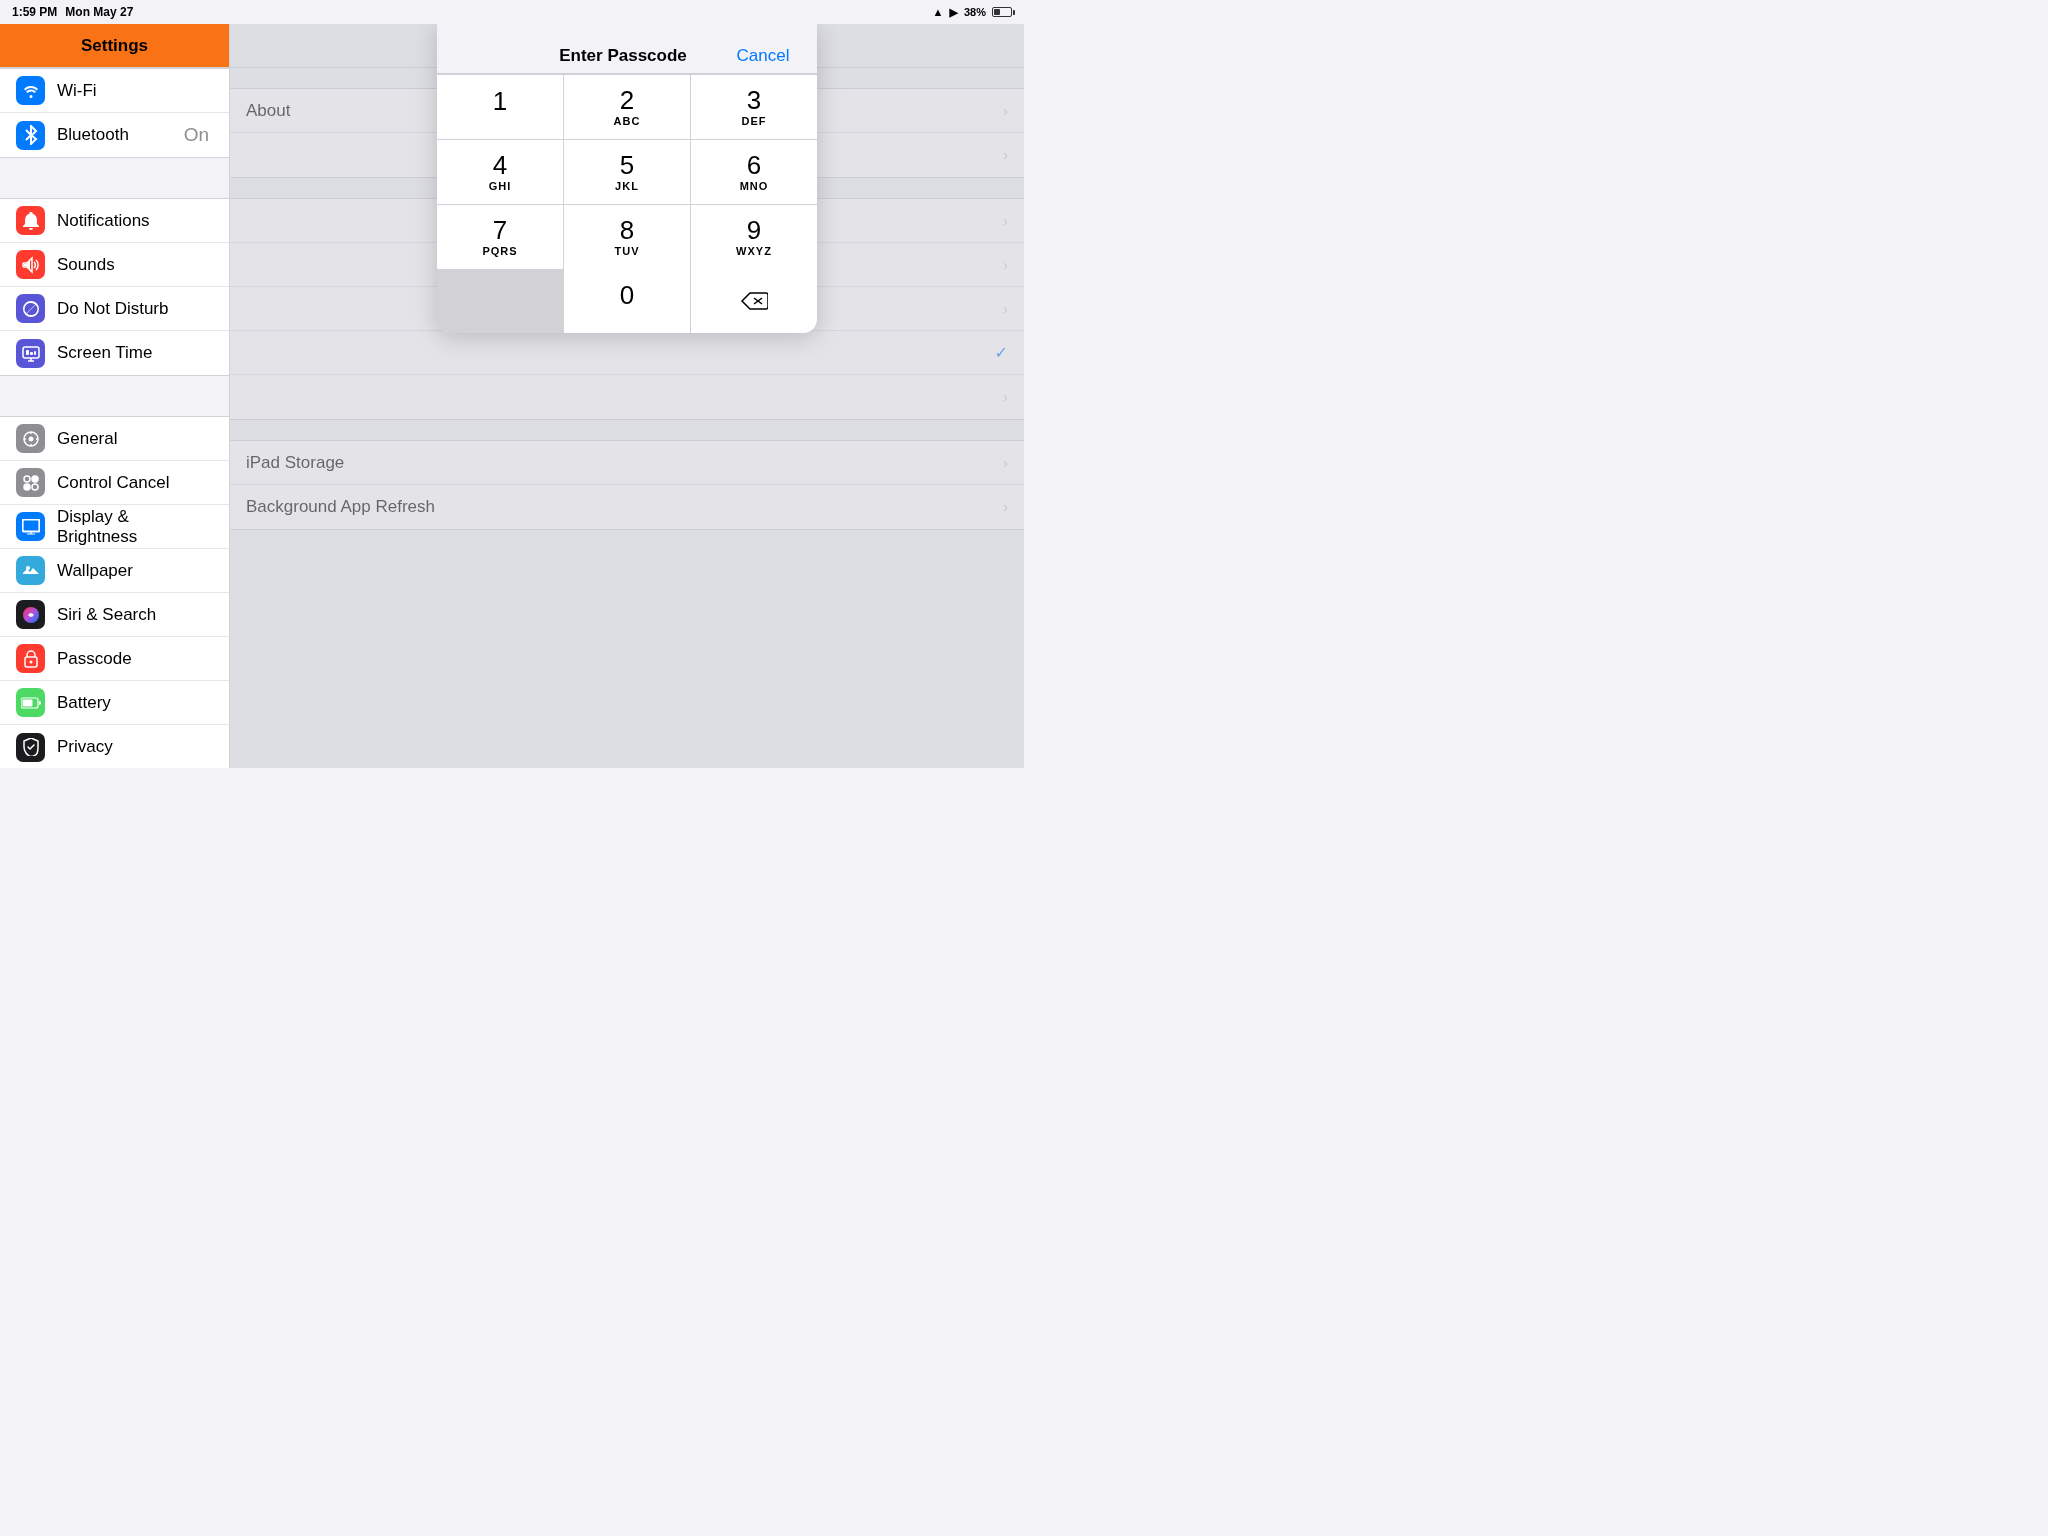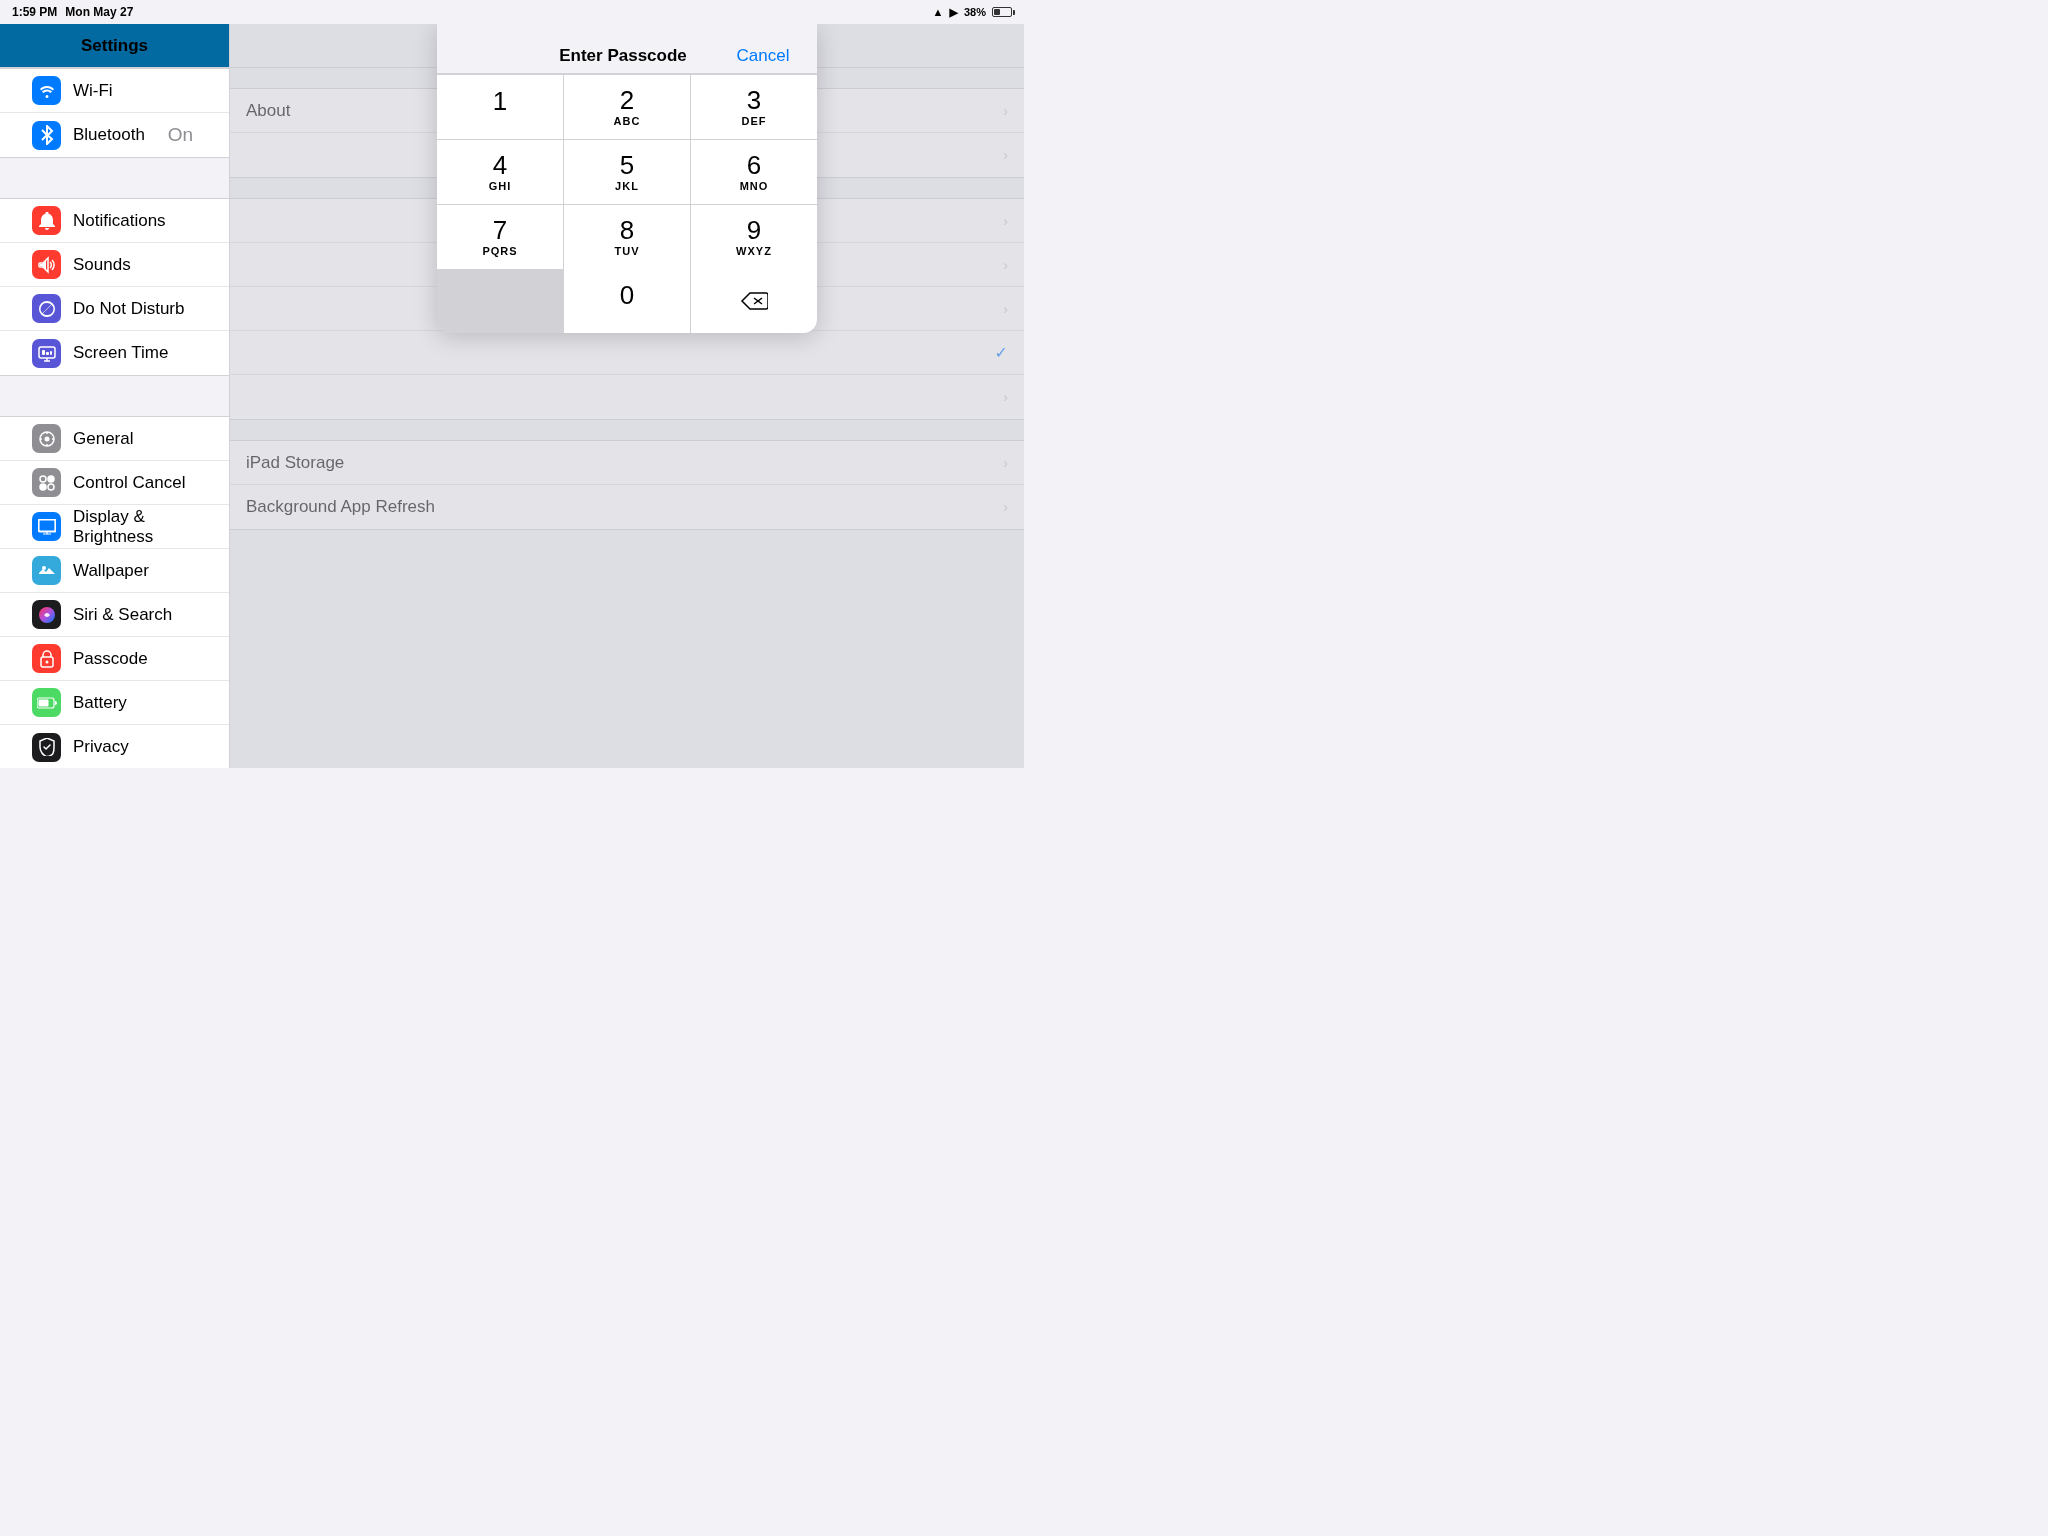--- a/index.html
+++ b/index.html
@@ -58,21 +58,21 @@
     .sidebar {
       width: 230px;
       background: #f2f2f7;
       border-right: 1px solid #d1d1d6;
       overflow-y: auto;
       flex-shrink: 0;
       position: relative;
     }
 
     .sidebar-header {
-      background: #0369a1;
+      background: #f97316;
       padding: 8px 16px;
       font-size: 17px;
       font-weight: 600;
       text-align: center;
       border-bottom: 1px solid #d1d1d6;
       height: 44px;
       display: flex;
       align-items: center;
       justify-content: center;
     }
@@ -81,21 +81,21 @@
       background: white;
       margin: 0;
       border-top: 1px solid #d1d1d6;
       border-bottom: 1px solid #d1d1d6;
       margin-bottom: 20px;
     }
 
     .sidebar-item {
       display: flex;
       align-items: center;
-      padding: 0 32px;
+      padding: 0 16px;
       height: 44px;
       background: white;
       border-bottom: 0.5px solid #e5e5ea;
       cursor: pointer;
       gap: 12px;
     }
     .sidebar-item:last-child { border-bottom: none; }
 
     .app-icon {
       width: 29px;

